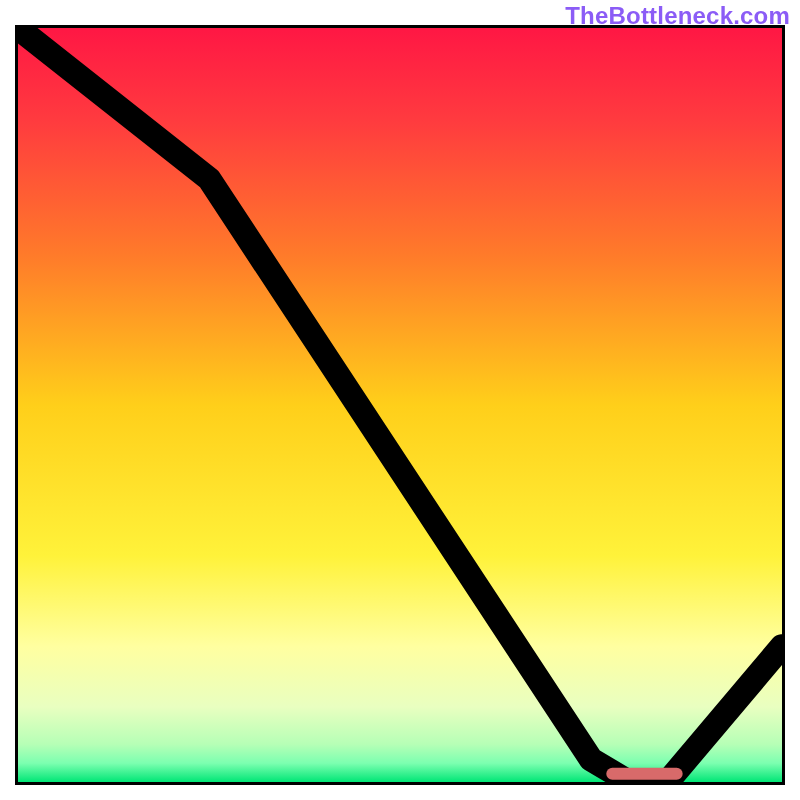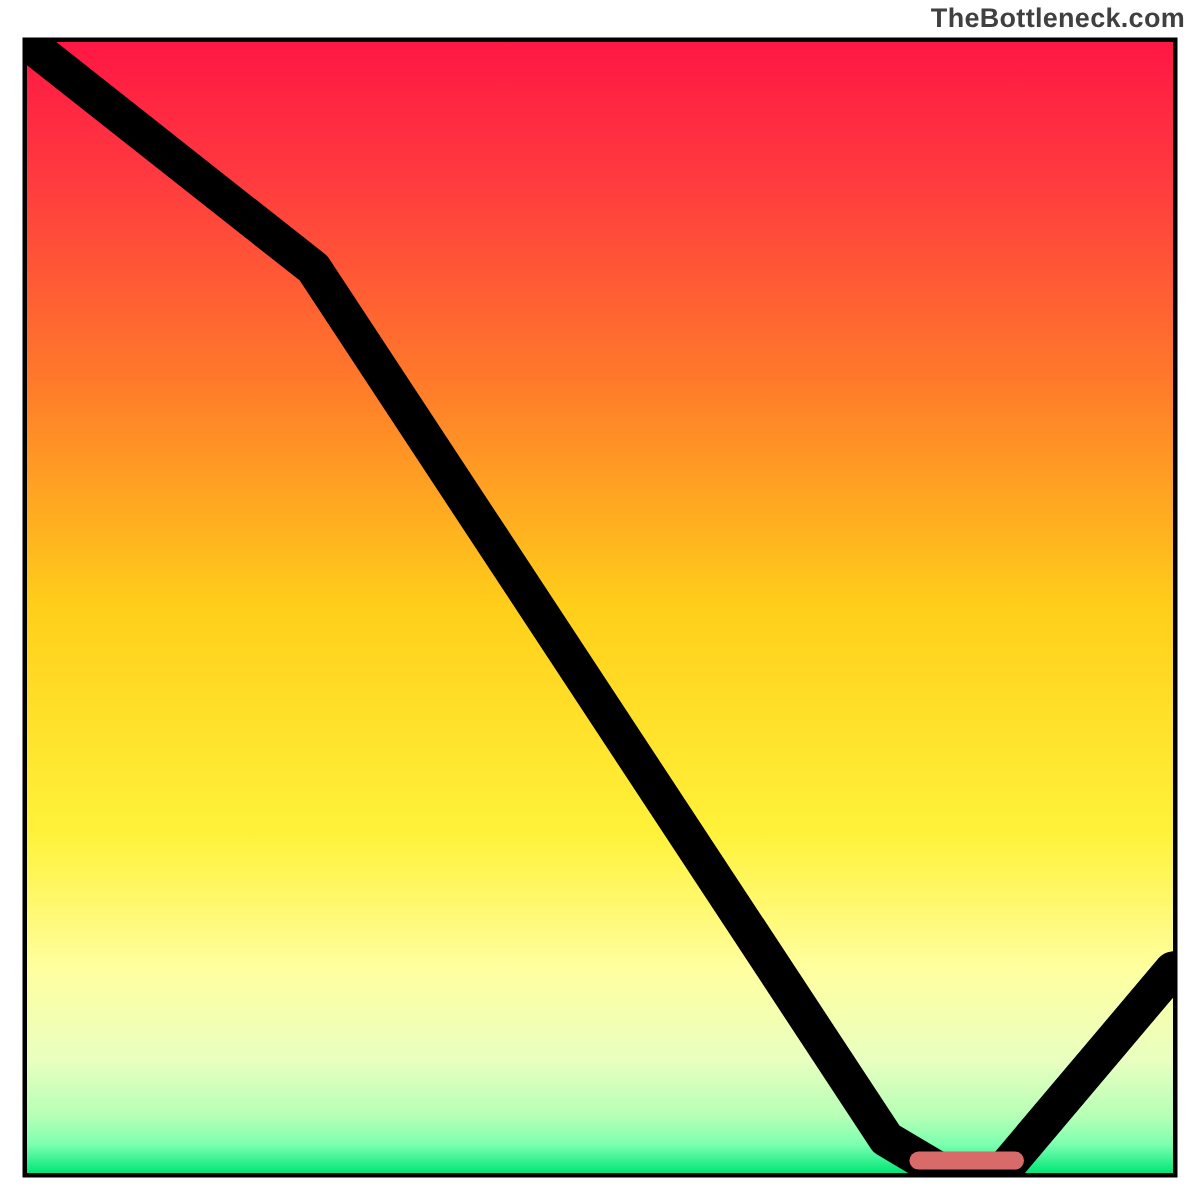--- a/index.html
+++ b/index.html
@@ -12,23 +12,23 @@
   }
   .container {
     position: relative;
     width: 800px;
     height: 800px;
   }
   .watermark {
     position: absolute;
     top: 2px;
     right: 10px;
-    font-size: 18px;
+    font-size: 24px;
     font-weight: 600;
-    color: #404040;
+    color: #8b5cf6;
     letter-spacing: 0.2px;
     z-index: 20;
   }
   .plot {
     position: absolute;
     left: 15px;
     top: 25px;
     width: 770px;
     height: 760px;
     border: 3px solid #000;

